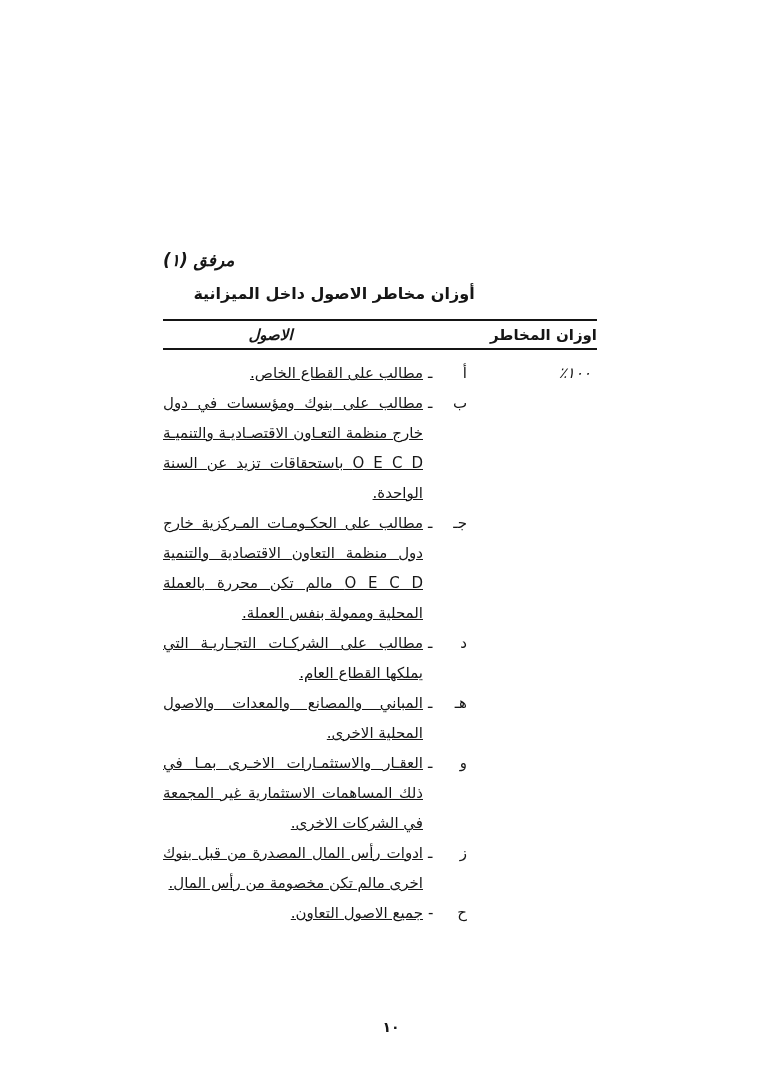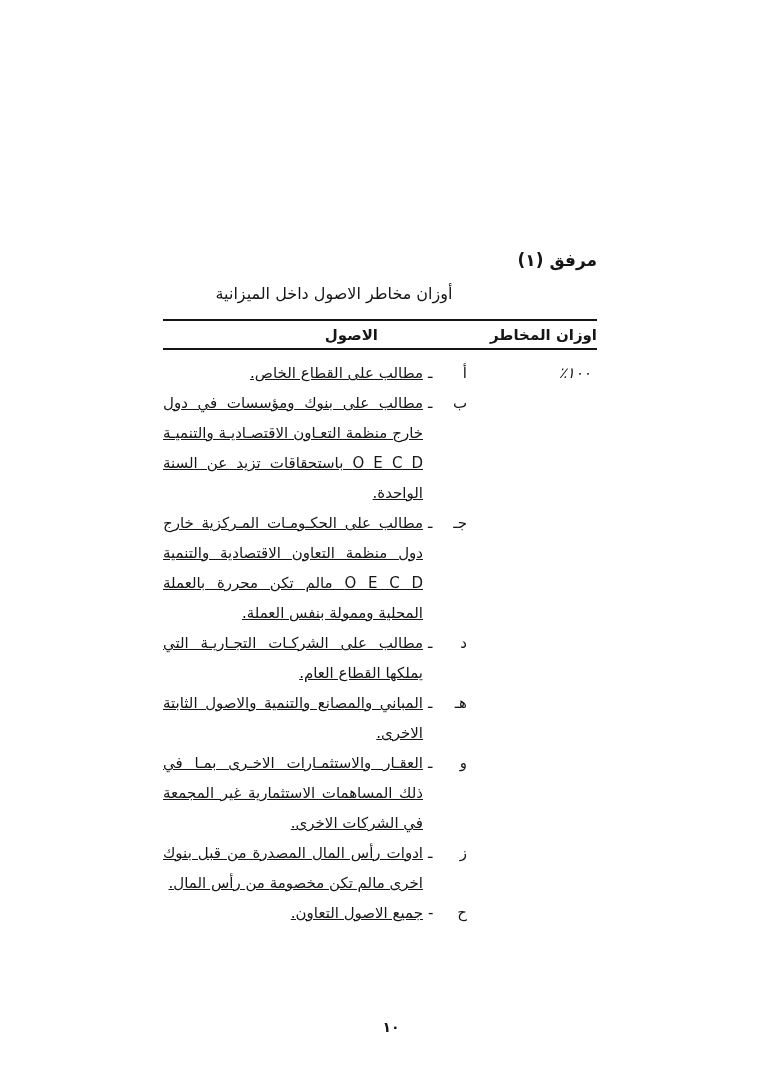--- a/index.html
+++ b/index.html
@@ -11,48 +11,51 @@
     color: #161616;
     direction: rtl;
     font-family: "DejaVu Sans", sans-serif;
     overflow: hidden;
   }
   .content {
     position: absolute;
     left: 163px; top: 247px; width: 434px;
   }
   .title {
-    text-align: right;
+    text-align: left;
     font-size: 17px; font-weight: bold;
     line-height: 26px;
+    font-style: italic;
   }
   .subtitle {
     text-align: center;
-    font-size: 16px; font-weight: normal;
+    font-size: 16px; font-weight: bold;
     line-height: 26px;
     margin-top: 8px;
     transform: translateX(-46px);
   }
   .thead {
     margin-top: 12px;
     display: flex;
     align-items: center;
     height: 27px;
     border-top: 2px solid #151515;
     border-bottom: 2px solid #151515;
     font-size: 15px; font-weight: bold;
   }
   .th-risk {
     flex: 0 0 112px;
     text-align: right;
     white-space: nowrap;
   }
   .th-assets {
     flex: 1;
+    text-align: center;
     padding-right: 107px;
+    font-style: italic;
   }
   .tbody {
     display: flex;
     padding-top: 8px;
     font-size: 15px;
   }
   .risk-col { flex: 0 0 112px; }
   .risk-value {
     text-align: right;
     padding-right: 6px;
@@ -135,21 +138,21 @@
               <span>ـ</span>
             </span>
           <div class="item-text">مطالب على الشركـات التجـاريـة التي يملكها القطاع العام.</div>
         </div>
 
         <div class="item">
           <span class="letter">
               <span>هـ</span>
               <span>ـ</span>
             </span>
-          <div class="item-text">المباني والمصانع والتنمية والاصول الثابتة الاخرى.</div>
+          <div class="item-text">المباني والمصانع والمعدات والاصول المحلية الاخرى.</div>
         </div>
 
         <div class="item">
           <span class="letter">
               <span>و</span>
               <span>ـ</span>
             </span>
           <div class="item-text">العقـار والاستثمـارات الاخـرى بمـا في ذلك المساهمات الاستثمارية غير المجمعة في الشركات الاخرى.</div>
         </div>
 

